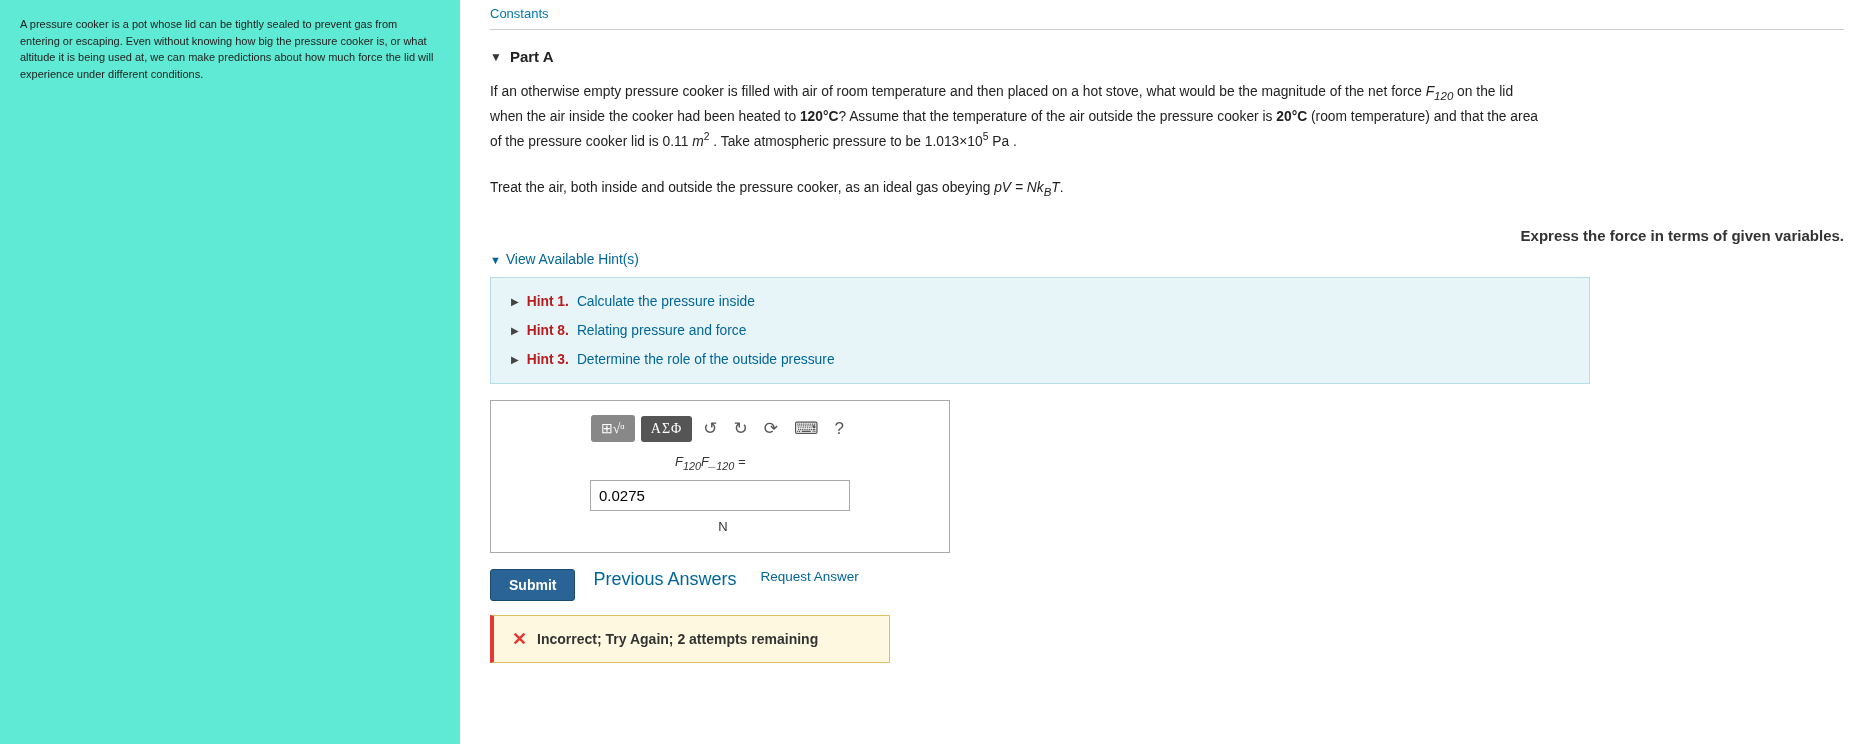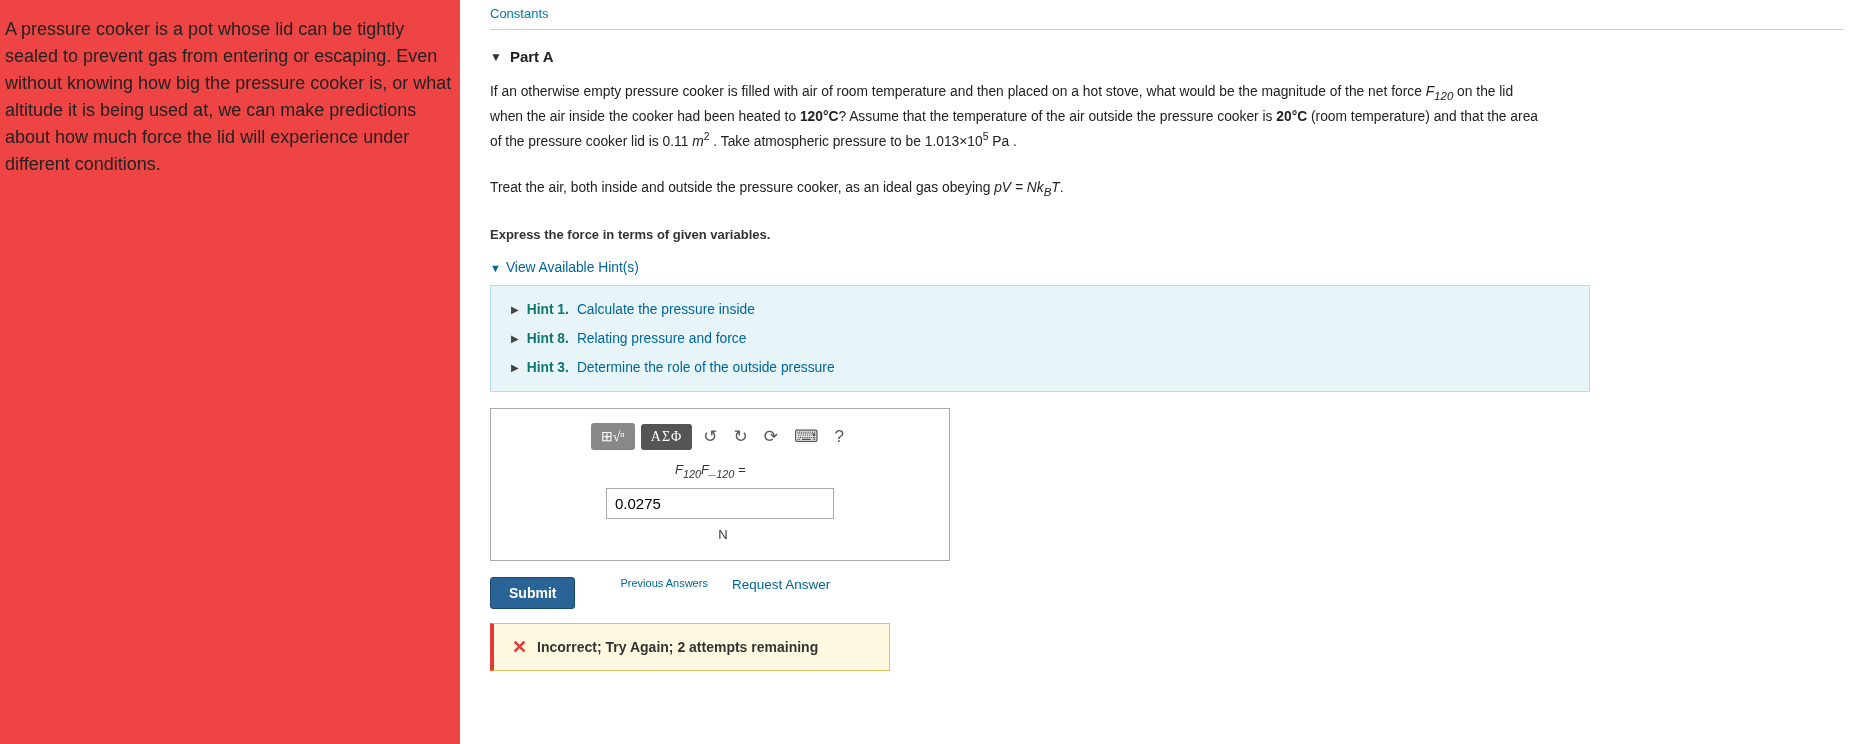--- a/index.html
+++ b/index.html
@@ -10,23 +10,23 @@
       background: #fff;
       display: flex;
       width: 1874px;
       min-height: 744px;
     }
 
     
     .sidebar {
       width: 460px;
       min-width: 460px;
-      background: #ef4444;
-      padding: 16px 5px;
-      font-size: 18px;
+      background: #5eead4;
+      padding: 16px 20px;
+      font-size: 11px;
       line-height: 1.5;
       color: #222;
     }
 
     
     .main-content {
       flex: 1;
       padding: 0 30px 20px 30px;
       position: relative;
     }
@@ -65,22 +65,23 @@
       font-size: 13.8px;
       line-height: 1.65;
       color: #222;
       margin-bottom: 26px;
       max-width: 1050px;
     }
     sup { font-size: 0.75em; }
 
     .express-line {
       font-weight: bold;
-      margin: 10px 0 18px 0;
-      font-size: 13px;
+      margin: 10px 0 8px 0;
+      font-size: 15px;
+      text-align: right;
     }
 
     
     .view-hints-toggle {
       color: #006699;
       font-size: 13.8px;
       cursor: pointer;
       display: flex;
       align-items: center;
       gap: 5px;
@@ -110,21 +111,21 @@
     }
     .hint-row:last-child {
       margin-bottom: 0;
     }
     .hint-arrow {
       color: #444;
       font-size: 10px;
     }
     .hint-label-bold {
       font-weight: bold;
-      color: #0f766e;
+      color: #b91c1c;
     }
     .hint-label-link {
       color: #006699;
       text-align: center;
     }
 
     
     .answer-area {
       border: 1px solid #aaa;
       background: #fff;
@@ -176,21 +177,21 @@
       color: #333;
       white-space: nowrap;
       font-style: italic;
       min-width: 90px;
     }
 
     .answer-input {
       border: 1px solid #aaa;
       padding: 6px 8px;
       font-size: 15px;
-      width: 228px;
+      width: 260px;
       outline: none;
     }
 
     .unit-label {
       font-size: 13px;
       color: #333;
       margin-left: 6px;
     }
 
     
@@ -207,24 +208,23 @@
       border: 1px solid #1a4a6e;
       border-radius: 3px;
       padding: 7px 18px;
       font-size: 14px;
       cursor: pointer;
       font-weight: bold;
     }
 
     .prev-answers-link {
       color: #006699;
-      font-size: 11px;
+      font-size: 18px;
       text-decoration: none;
       cursor: pointer;
-      margin-left: 27px;
     }
 
     .request-answer-link {
       color: #006699;
       font-size: 13.5px;
       text-decoration: none;
       cursor: pointer;
       padding-left: 6px;
     }
 

